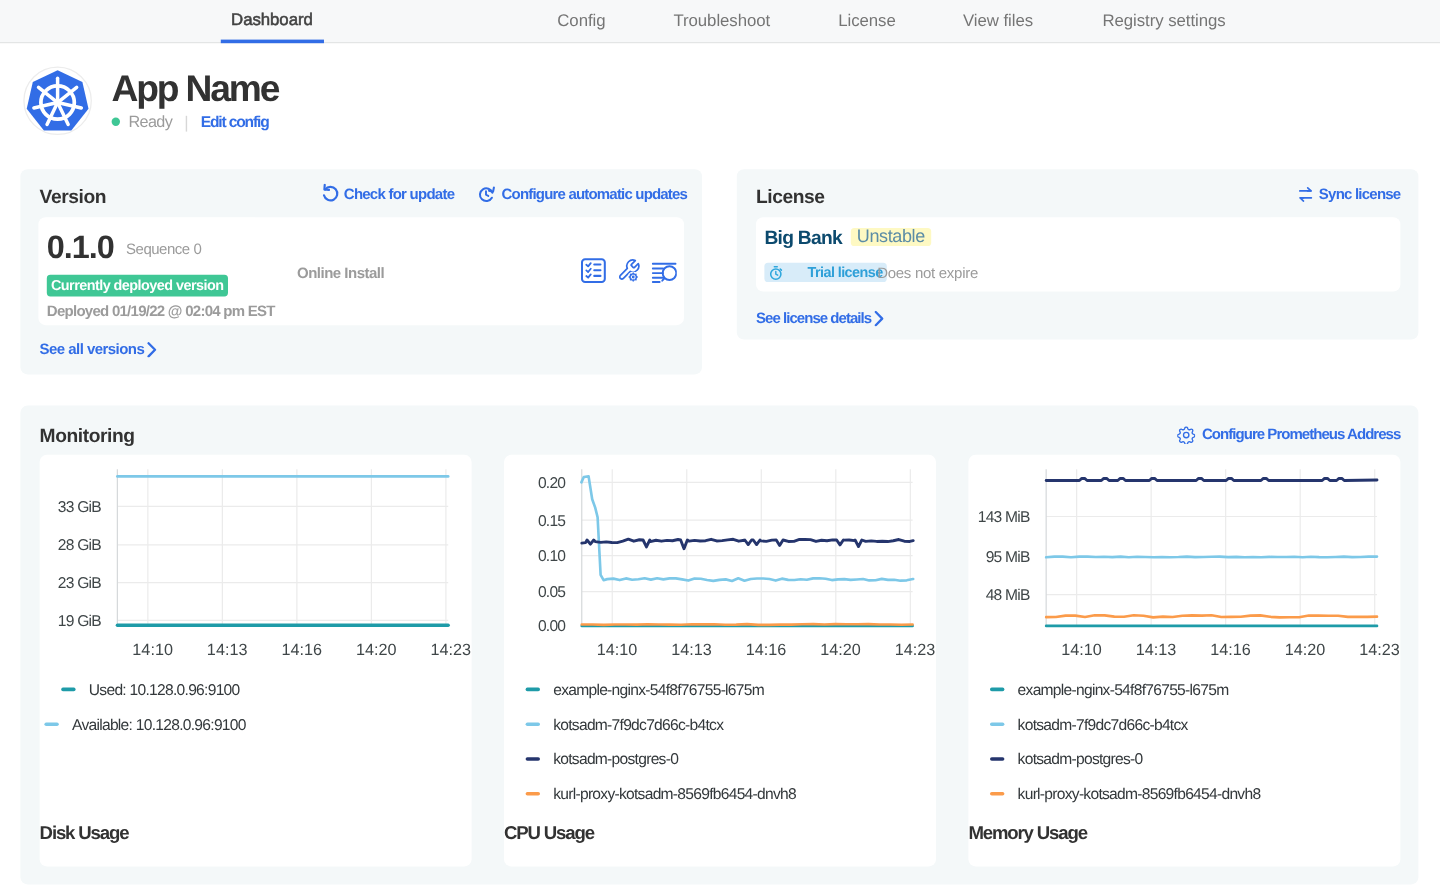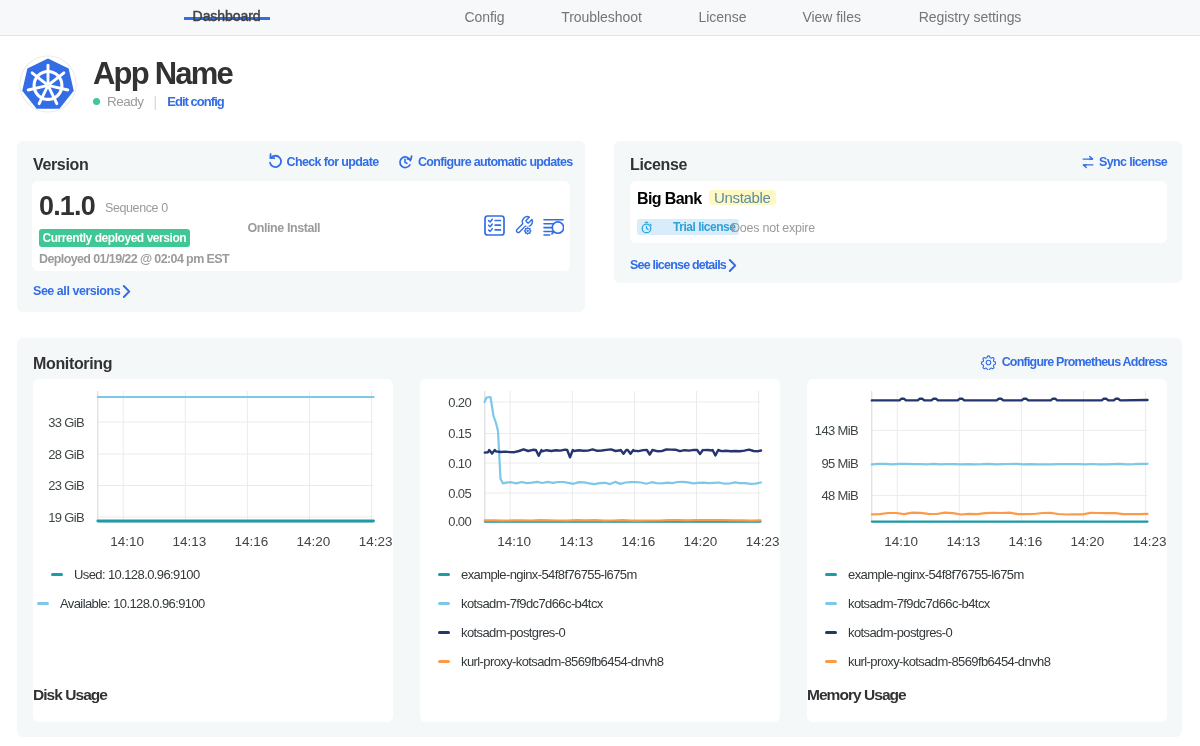--- a/index.html
+++ b/index.html
@@ -1,19 +1,19 @@
 <!DOCTYPE html>
 <html><head><meta charset="utf-8">
 <style>
 * { margin:0; padding:0; box-sizing:border-box; }
 html,body { width:1200px; height:746px; position:relative; background:#fff;
   font-family:"Liberation Sans", sans-serif; overflow:hidden; }
 .nav { position:absolute; top:0; left:0; width:1200px; height:36px; background:#f7f8f9;
   border-bottom:1px solid #e3e5e5; }
-.tab { position:absolute; top:0; height:20px; line-height:35px; font-size:14px; letter-spacing:-0.05px; color:#757575;
+.tab { position:absolute; top:0; height:36px; line-height:35px; font-size:14px; letter-spacing:-0.05px; color:#757575;
   transform:translateX(-50%); padding:0 9px; white-space:nowrap; }
 .tab.active { color:#424242; -webkit-text-stroke:0.45px #424242; letter-spacing:-0.05px; border-bottom:3px solid #326DE6; line-height:33px; }
 .hdr-icon { position:absolute; left:19px; top:55px; }
 .appname { position:absolute; left:93px; top:58px; font-size:31px; line-height:31px; font-weight:700; color:#323232; letter-spacing:-1.8px; }
 .statusrow { position:absolute; left:93px; top:93px; height:17px; display:flex; align-items:center; }
 .dot { width:7px; height:7px; border-radius:50%; background:#3FC795; margin-right:7px; }
 .ready { font-size:13.5px; letter-spacing:-0.49px; color:#9B9B9B; }
 .sep { color:#d7d7d7; margin:0 10px; font-size:14px; }
 .editcfg { font-size:13px; font-weight:700; letter-spacing:-0.96px; color:#326DE6; }
 .card { position:absolute; background:#f4f8f9; border-radius:6px; }
@@ -121,21 +121,21 @@
   <div class="toplink" style="right:15px;top:12.5px">
       <svg width="14" height="14" viewBox="0 0 16 15" fill="none" stroke="#326DE6" stroke-width="1.6" stroke-linecap="round" stroke-linejoin="round">
         <path d="M2.5 4.2h10.4"></path>
         <path d="M10 1.2l3.2 3-3.2 0"></path>
         <path d="M13.5 10.8H3.1"></path>
         <path d="M6 13.8l-3.2-3 3.2 0"></path>
       </svg>
       <span style="margin-left:4px;letter-spacing:-0.65px">Sync license</span>
     </div>
   <div class="innercard" style="left:15.5px;top:40px;width:537px;height:62px">
-    <div style="position:absolute;left:7.5px;top:9px;font-size:16px;line-height:17px;font-weight:700;letter-spacing:-0.6px;color:#000000">Big Bank</div>
+    <div style="position:absolute;left:7.5px;top:9px;font-size:16px;line-height:17px;font-weight:700;letter-spacing:-0.6px;color:#0c4a6e">Big Bank</div>
     <div style="position:absolute;left:79.5px;top:9px;height:15px;background:#fef9c3;border-radius:3px;color:#5b8ca6;font-size:15px;font-weight:400;letter-spacing:-0.32px;line-height:15px;padding:0 5px">Unstable</div>
     <div style="position:absolute;left:7.5px;top:38px;height:16px;background:#d8ecf9;border-radius:3px;color:#2FA0D8;font-size:12px;font-weight:700;letter-spacing:-0.48px;line-height:16px;padding:0 4px 0 3px;display:flex;align-items:center">
         <svg width="13" height="13" viewBox="0 0 14 14" fill="none" stroke="#2FA7DD">
           <circle cx="7" cy="8" r="4.6" stroke-width="1.4"></circle>
           <path d="M7 5.7V8l1.7 1" stroke-width="1.3" stroke-linecap="round"></path>
           <path d="M5.7 1.4h2.6" stroke-width="1.4" stroke-linecap="round"></path>
           <path d="M11 3.4l1 1" stroke-width="1.4" stroke-linecap="round"></path>
         </svg>
         <span style="margin-left:20px">Trial license</span>
       </div>
@@ -231,20 +231,21 @@
         <span style="margin-left:11px;font-size:13px;letter-spacing:-0.6px;color:#33383b">kotsadm-7f9dc7d66c-b4tcx</span>
       </div>
       <div style="position:absolute;top:245px;left:18px;height:17px;display:flex;align-items:center">
         <span style="display:inline-block;width:12px;height:3px;border-radius:2px;background:#25356D"></span>
         <span style="margin-left:11px;font-size:13px;letter-spacing:-0.6px;color:#33383b">kotsadm-postgres-0</span>
       </div>
       <div style="position:absolute;top:274px;left:18px;height:17px;display:flex;align-items:center">
         <span style="display:inline-block;width:12px;height:3px;border-radius:2px;background:#FB9B4A"></span>
         <span style="margin-left:11px;font-size:13px;letter-spacing:-0.6px;color:#33383b">kurl-proxy-kotsadm-8569fb6454-dnvh8</span>
       </div>
+      <div class="charttitle">CPU Usage</div>
     </div>
   <div class="chartcard" style="left:790px">
       <svg width="360" height="172" viewBox="0 0 360 172" style="position:absolute;top:0;left:0">
         <line x1="64.8" y1="51.4" x2="340.5" y2="51.4" stroke="#ebebeb" stroke-width="1"></line>
         <line x1="64.8" y1="84.8" x2="340.5" y2="84.8" stroke="#ebebeb" stroke-width="1"></line>
         <line x1="64.8" y1="116.6" x2="340.5" y2="116.6" stroke="#ebebeb" stroke-width="1"></line>
         <line x1="90.2" y1="12" x2="90.2" y2="143" stroke="#ebebeb" stroke-width="1"></line>
         <line x1="152.3" y1="12" x2="152.3" y2="143" stroke="#ebebeb" stroke-width="1"></line>
         <line x1="214.4" y1="12" x2="214.4" y2="143" stroke="#ebebeb" stroke-width="1"></line>
         <line x1="276.5" y1="12" x2="276.5" y2="143" stroke="#ebebeb" stroke-width="1"></line>

